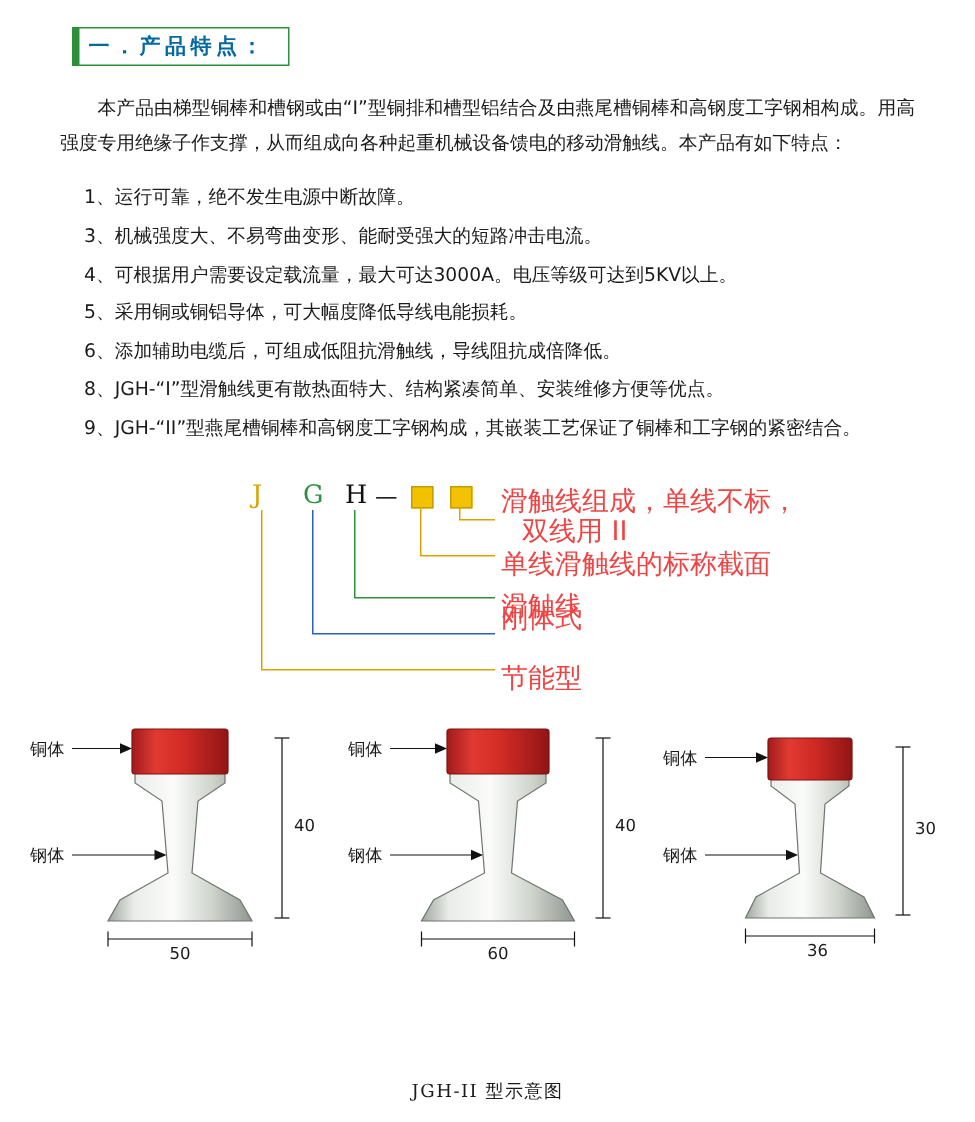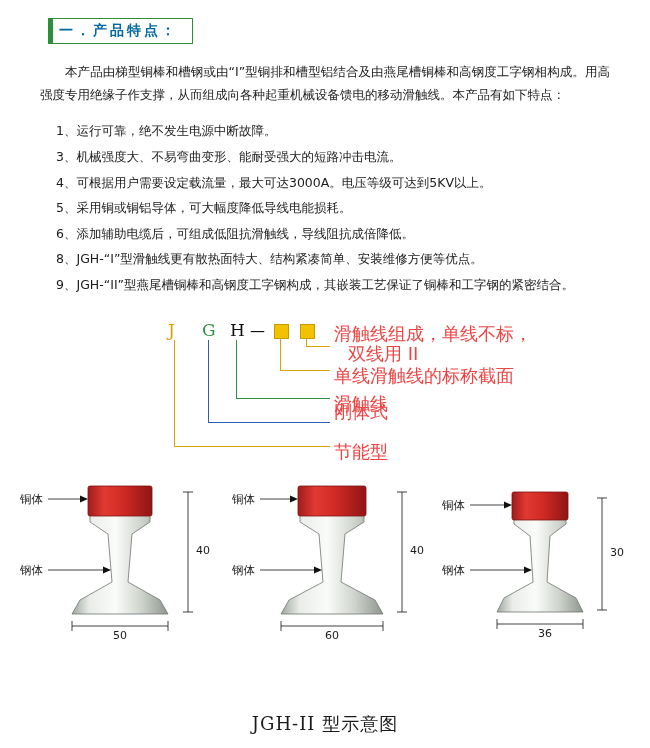--- a/index.html
+++ b/index.html
@@ -109,21 +109,21 @@
   }
   .fig .dim {
     position: absolute;
     font-size: 11px;
   }
   .caption {
     position: absolute;
     left: 0; right: 0;
     bottom: 12px;
     text-align: center;
-    font-size: 18px;
+    font-size: 12px;
     font-family: "DejaVu Serif", "Liberation Serif", serif;
     letter-spacing: 1px;
   }
 </style>
 </head>
 <body>
 
 
 
 

